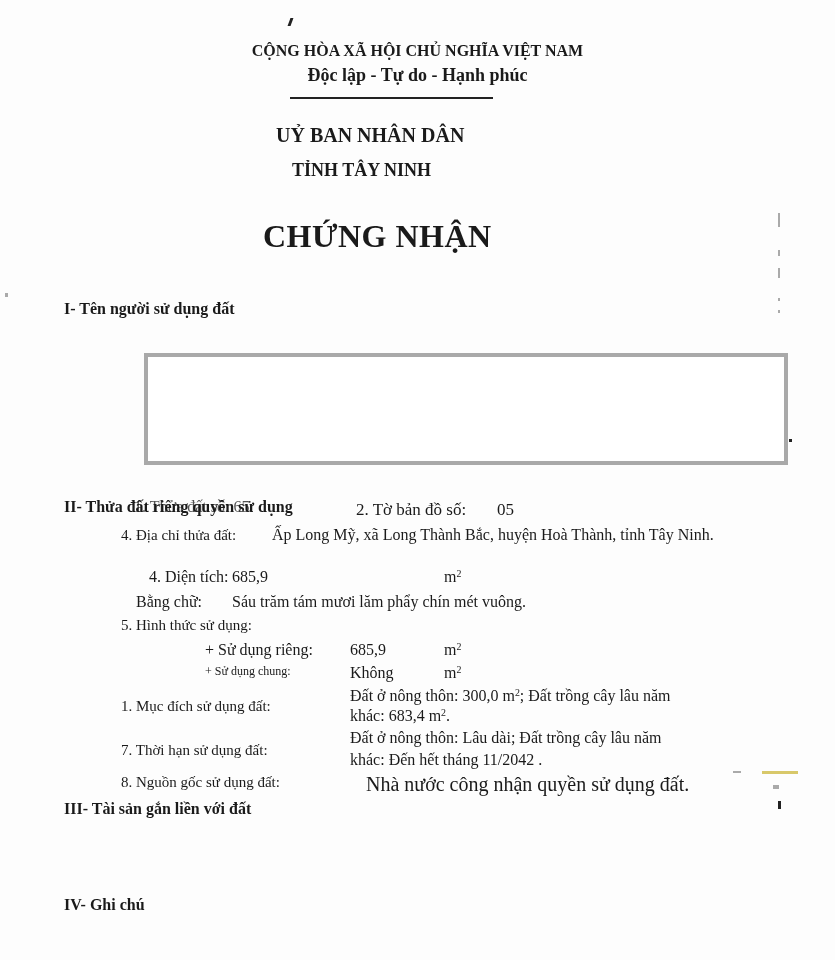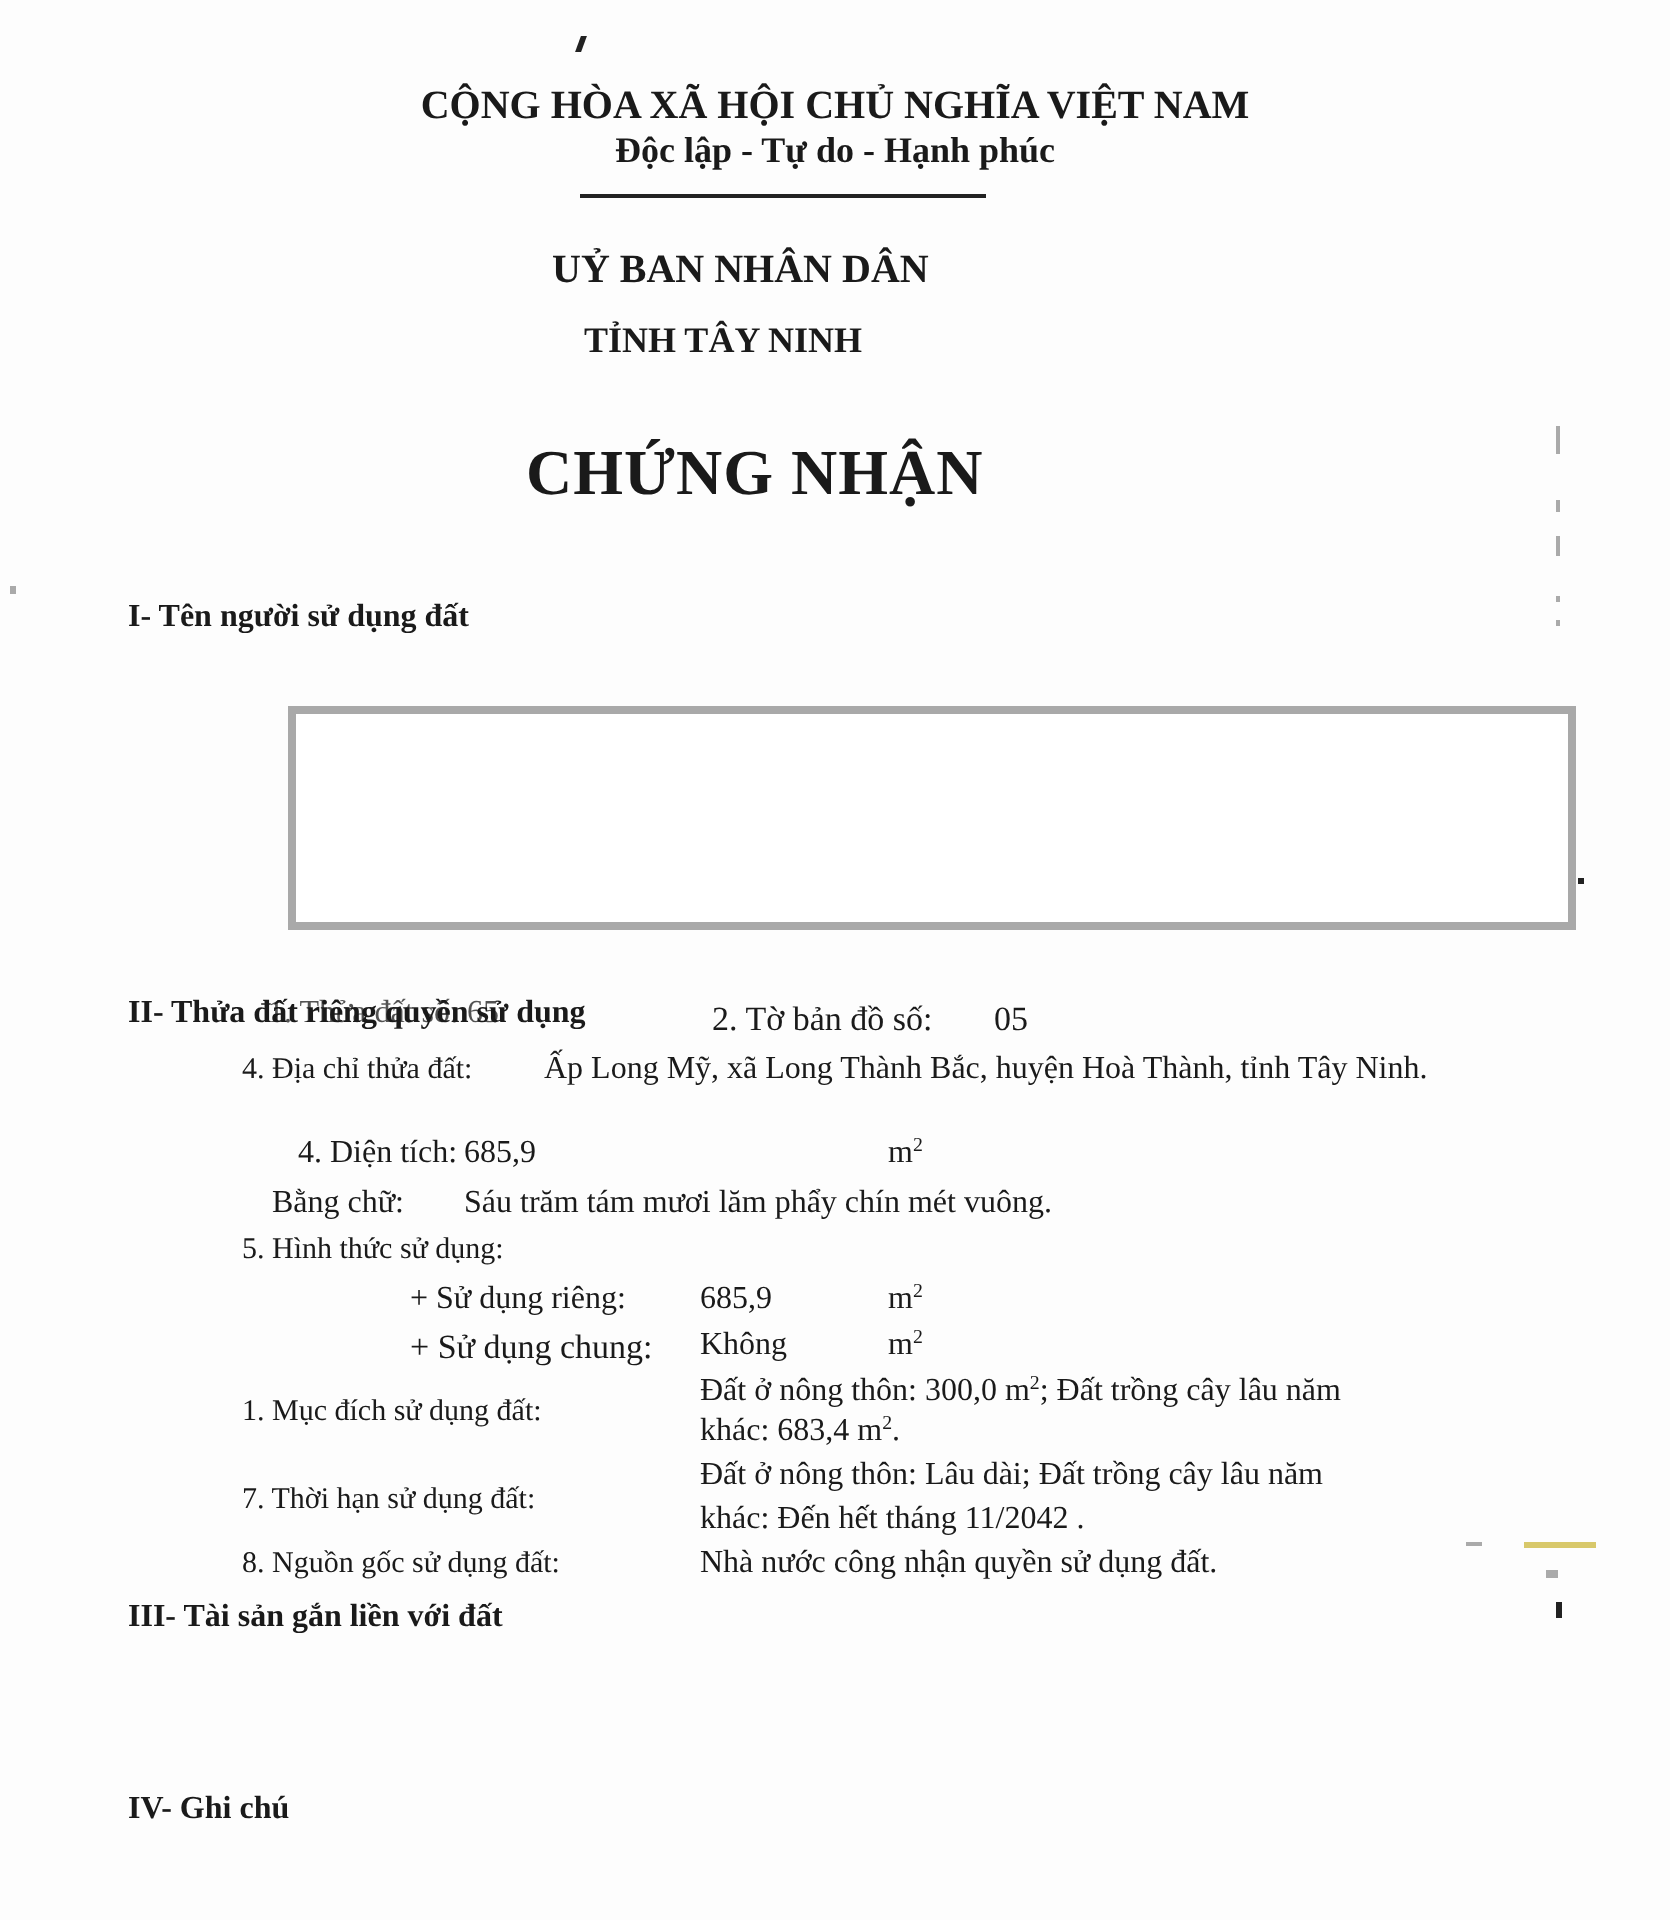--- a/index.html
+++ b/index.html
@@ -15,21 +15,21 @@
     .redact-box {
       position: absolute; left: 144px; top: 353px; width: 644px; height: 112px;
       border: 4px solid #a9a9a9; background: #ffffff;
     }
     .overlap { position: absolute; }
     .overlap span { position: absolute; left: 0; top: 0; white-space: nowrap; }
   </style>
 </head>
 <body>
 
-<div class="abs center bold" style="top:42px;font-size:20px;">CỘNG HÒA XÃ HỘI CHỦ NGHĨA VIỆT NAM</div>
+<div class="abs center bold" style="top:42px;font-size:16px;">CỘNG HÒA XÃ HỘI CHỦ NGHĨA VIỆT NAM</div>
 <div class="abs center bold" style="top:65px;font-size:18px;">Độc lập - Tự do - Hạnh phúc</div>
 <div style="position:absolute;left:290px;top:97px;width:203px;height:2px;background:#222;"></div>
 
 <div class="abs bold" style="left:276px;top:124px;font-size:20px;">UỶ BAN NHÂN DÂN</div>
 <div class="abs bold" style="left:292px;top:160px;font-size:18px;">TỈNH TÂY NINH</div>
 
 <div class="abs bold" style="left:263px;top:218px;font-size:32px;letter-spacing:0.5px;">CHỨNG NHẬN</div>
 
 <div class="abs bold" style="left:64px;top:300px;font-size:16px;">I- Tên người sử dụng đất</div>
 <div class="redact-box">
@@ -51,34 +51,34 @@
 <div class="abs" style="left:444px;top:568px;font-size:16px;"><span>m</span><sup>2</sup></div>
 
 <div class="abs" style="left:136px;top:593px;font-size:16px;">Bằng chữ:</div>
 <div class="abs" style="left:232px;top:593px;font-size:16px;">Sáu trăm tám mươi lăm phẩy chín mét vuông.</div>
 
 <div class="abs" style="left:121px;top:617px;font-size:15px;">5. Hình thức sử dụng:</div>
 <div class="abs" style="left:205px;top:641px;font-size:16px;">+ Sử dụng riêng:</div>
 <div class="abs" style="left:350px;top:641px;font-size:16px;">685,9</div>
 <div class="abs" style="left:444px;top:641px;font-size:16px;"><span>m</span><sup>2</sup></div>
 
-<div class="abs" style="left:205px;top:664px;font-size:17px;">+ Sử dụng chung:</div>
+<div class="abs" style="left:205px;top:664px;font-size:12px;">+ Sử dụng chung:</div>
 <div class="abs" style="left:350px;top:664px;font-size:16px;">Không</div>
 <div class="abs" style="left:444px;top:664px;font-size:16px;"><span>m</span><sup>2</sup></div>
 
 <div class="abs" style="left:121px;top:698px;font-size:15px;">1. Mục đích sử dụng đất:</div>
 <div class="abs" style="left:350px;top:687px;font-size:16px;"><span>Đất ở nông thôn: 300,0 m</span><sup>2</sup><span>; Đất trồng cây lâu năm</span></div>
 <div class="abs" style="left:350px;top:707px;font-size:16px;"><span>khác: 683,4 m</span><sup>2</sup><span>.</span></div>
 
 <div class="abs" style="left:121px;top:742px;font-size:15px;">7. Thời hạn sử dụng đất:</div>
 <div class="abs" style="left:350px;top:729px;font-size:16px;">Đất ở nông thôn: Lâu dài; Đất trồng cây lâu năm</div>
 <div class="abs" style="left:350px;top:751px;font-size:16px;">khác: Đến hết tháng 11/2042 .</div>
 
 <div class="abs" style="left:121px;top:774px;font-size:15px;">8. Nguồn gốc sử dụng đất:</div>
-<div class="abs" style="left:350px;top:773px;font-size:16px;text-align:right;">Nhà nước công nhận quyền sử dụng đất.</div>
+<div class="abs" style="left:366px;top:773px;font-size:20px;text-align:right;">Nhà nước công nhận quyền sử dụng đất.</div>
 
 <div class="abs bold" style="left:64px;top:800px;font-size:16px;text-align:right;">III- Tài sản gắn liền với đất</div>
 <div class="abs bold" style="left:64px;top:896px;font-size:16px;">IV- Ghi chú</div>
 
 <div class="mark" style="left:289px;top:18px;width:3px;height:8px;transform:skewX(-20deg);"></div>
 <div class="faint" style="left:5px;top:293px;width:3px;height:4px;"></div>
 <div class="faint" style="left:778px;top:213px;width:2px;height:14px;"></div>
 <div class="faint" style="left:778px;top:250px;width:2px;height:6px;"></div>
 <div class="faint" style="left:778px;top:268px;width:2px;height:10px;"></div>
 <div class="faint" style="left:778px;top:298px;width:2px;height:3px;"></div>

